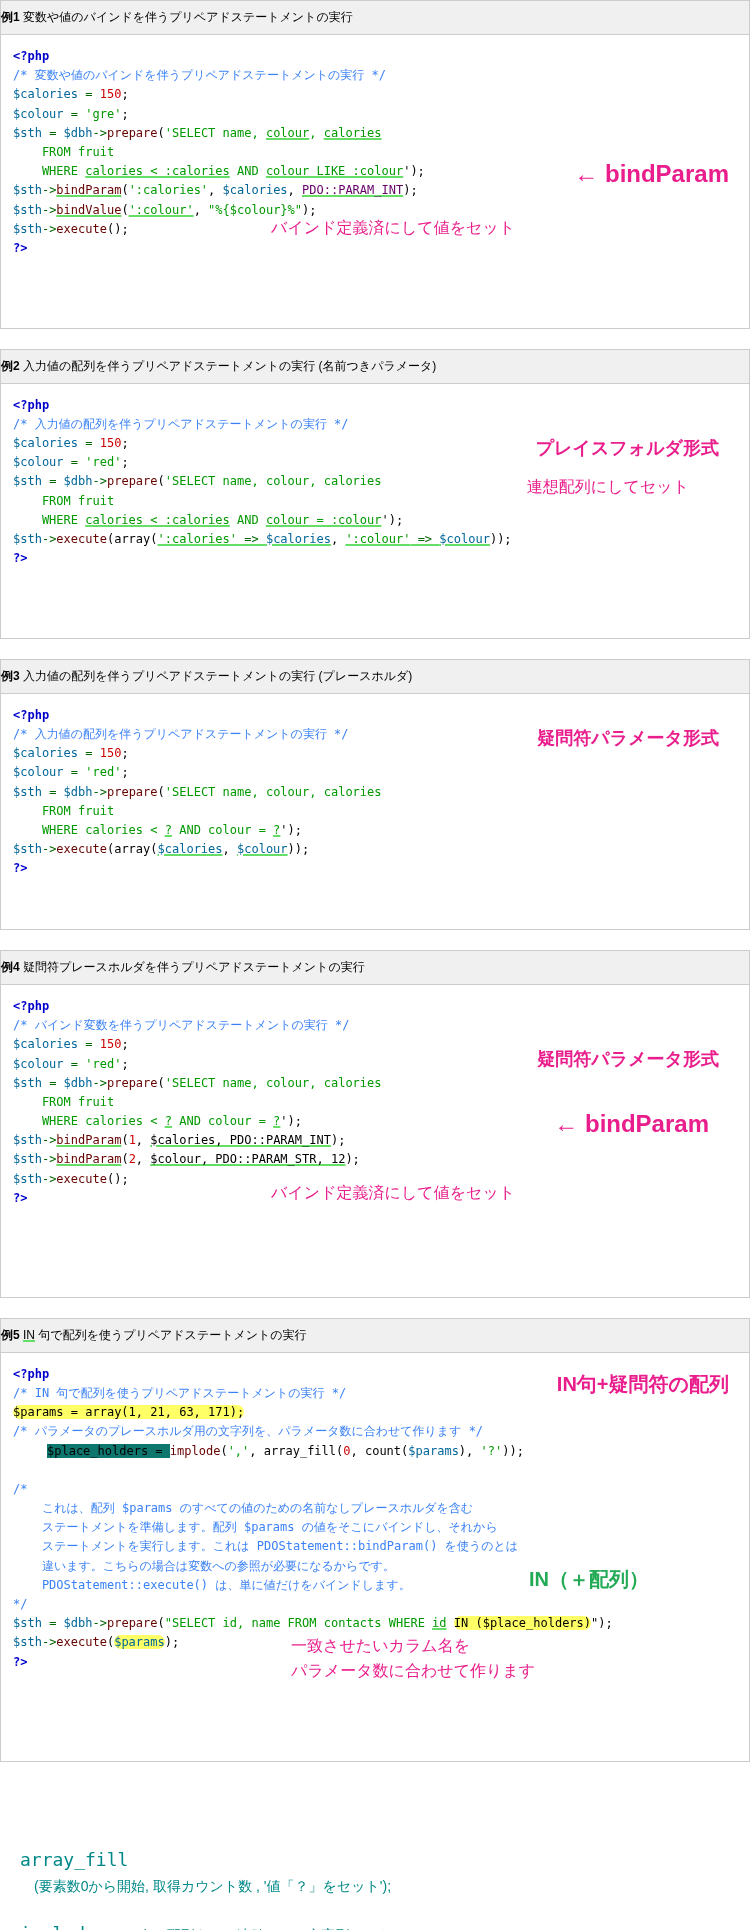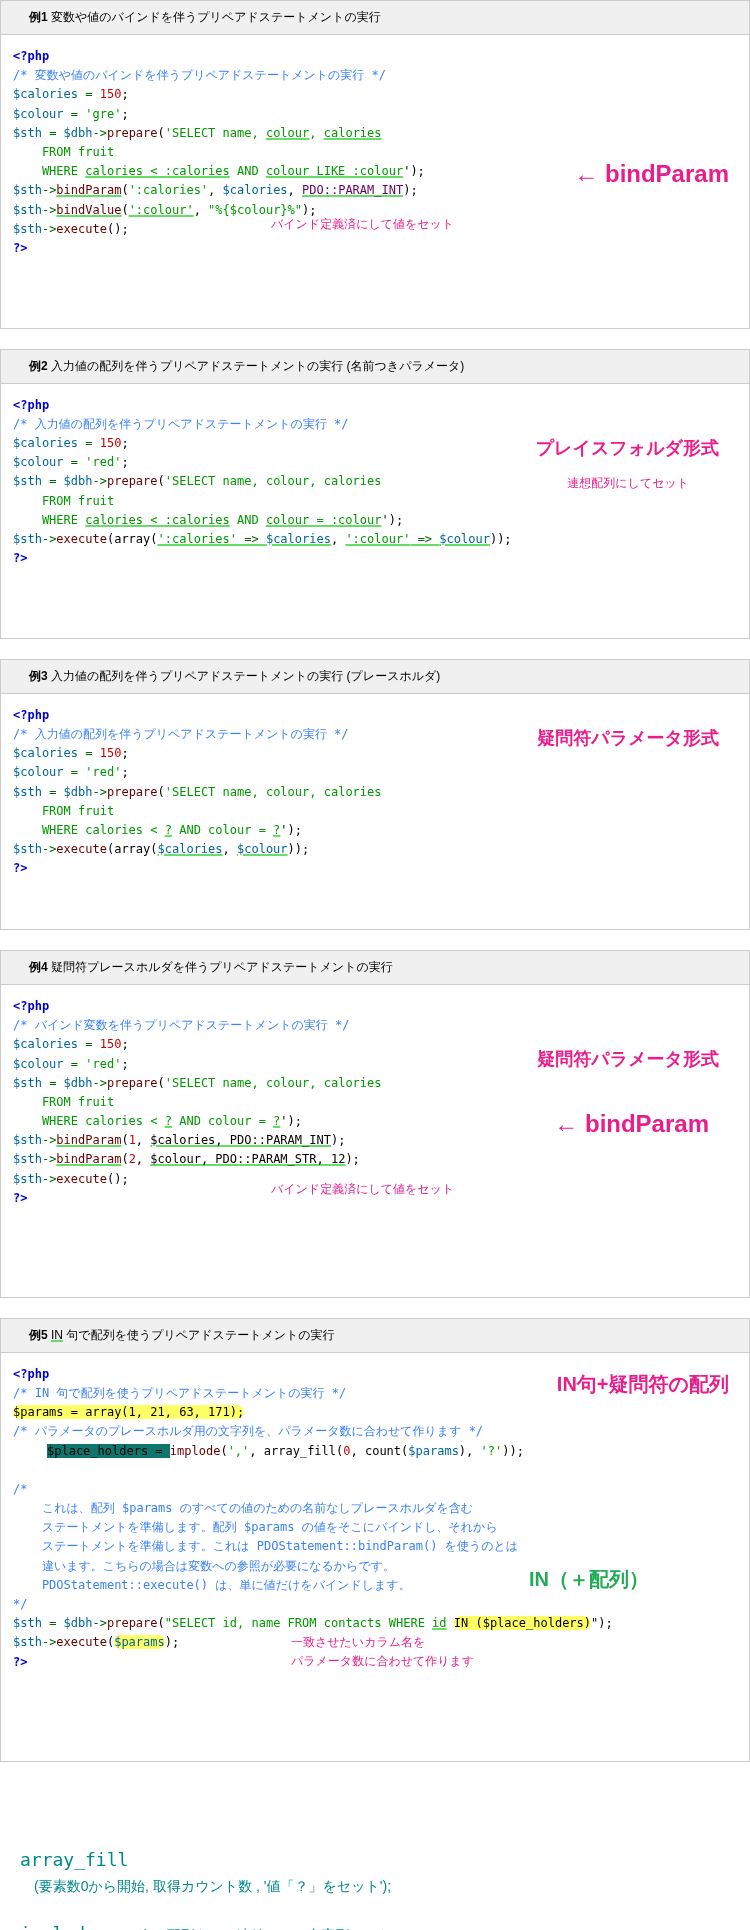--- a/index.html
+++ b/index.html
@@ -1,32 +1,32 @@
 <!DOCTYPE html>
 <html><head>
 <meta charset="utf-8">
 <style>
 * { margin: 0; padding: 0; box-sizing: border-box; }
 body { font-family: Meiryo, sans-serif; font-size: 12px; background: #fff; width: 750px; }
 .example { border: 1px solid #ccc; margin-bottom: 20px; background: #fff; }
-.example-header { background: #f0f0f0; padding: 8px 28px; border-bottom: 1px solid #ccc; font-size: 12px; }
+.example-header { background: #f0f0f0; padding: 8px 0; border-bottom: 1px solid #ccc; font-size: 12px; }
 .example-num { font-weight: bold; }
 .code-block { position: relative; padding: 12px; font-family: Consolas, monospace; font-size: 12px; line-height: 1.6; white-space: pre; }
 .php-open { color: #0000cc; font-weight: bold; margin-top: 11px; }
 .comment { color: #3b82f6; }
 .var { color: #006699; }
 .op { color: #006600; }
 .num { color: #cc0000; }
 .str { color: #009900; }
 .kw { color: #660066; }
 .func { color: #660000; }
 .ul-g { text-decoration: underline; text-decoration-color: #66dd66; text-decoration-thickness: 2px; }
 .hl-y { background: #ffff66; border-radius: 7px; }
 .hl-g { background: #0f766e; margin-left: 34px; }
-.anno { position: absolute; color: #e91e8c; font-family: Meiryo, sans-serif; font-size: 12px; white-space: nowrap; }
+.anno { position: absolute; color: #e91e8c; font-family: Meiryo, sans-serif; font-size: 16px; white-space: nowrap; }
 .anno-big { font-size: 24px; font-weight: bold; }
 .anno-green { color: #22aa55; }
 .bottom-section { padding: 20px; font-size: 14px; line-height: 1.6; position: relative; }
 .bottom-right { position: absolute; right: 40px; top: 40px; font-family: monospace; color: #888; font-size: 14px; line-height: 1.4; }
 .teal { color: #008888; font-family: monospace; font-size: 18px; }
 </style>
 </head>
 <body>
 
 <div class="example">
@@ -116,21 +116,21 @@
   </div>
   <div class="code-block"><span class="php-open">&lt;?php</span>
 <span class="comment">/* IN 句で配列を使うプリペアドステートメントの実行 */</span>
 <span class="hl-y">$params = array(1, 21, 63, 171);</span>
 <span class="comment">/* パラメータのプレースホルダ用の文字列を、パラメータ数に合わせて作ります */</span>
 <span class="hl-g">$place_holders = </span><span class="func">implode</span><span>(</span><span class="str">','</span><span>, array_fill(</span><span class="num">0</span><span>, count(</span><span class="var">$params</span><span>), </span><span class="str">'?'</span><span>));</span>
 
 <span class="comment">/*</span>
 <span class="comment">    これは、配列 $params のすべての値のための名前なしプレースホルダを含む</span>
 <span class="comment">    ステートメントを準備します。配列 $params の値をそこにバインドし、それから</span>
-<span class="comment">    ステートメントを準備します。これは PDOStatement::bindParam() を使うのとは</span>
+<span class="comment">    ステートメントを実行します。これは PDOStatement::bindParam() を使うのとは</span>
 <span class="comment">    違います。こちらの場合は変数への参照が必要になるからです。</span>
 <span class="comment">    PDOStatement::execute() は、単に値だけをバインドします。</span>
 <span class="comment">*/</span>
 <span class="var">$sth</span><span class="op"> = </span><span class="var">$dbh</span><span class="op">-&gt;</span><span class="func">prepare</span><span>(</span><span class="str">"SELECT id, name FROM contacts WHERE </span><span class="str ul-g">id</span><span class="str"> </span><span class="hl-y">IN ($place_holders)</span><span>");</span>
 <span class="var">$sth</span><span class="op">-&gt;</span><span class="func">execute</span><span>(</span><span class="hl-y var">$params</span><span>);</span>
 <span class="php-open">?&gt;</span>
     <div class="anno" style="top:15px;right:20px;font-size:20px;font-weight:bold;">IN句+疑問符の配列</div>
     <div class="anno anno-green" style="top:210px;right:100px;font-size:20px;font-weight:bold;">IN（＋配列）</div>
     <div class="anno" style="top:280px;left:290px;">
       <span>一致させたいカラム名を</span><br>

